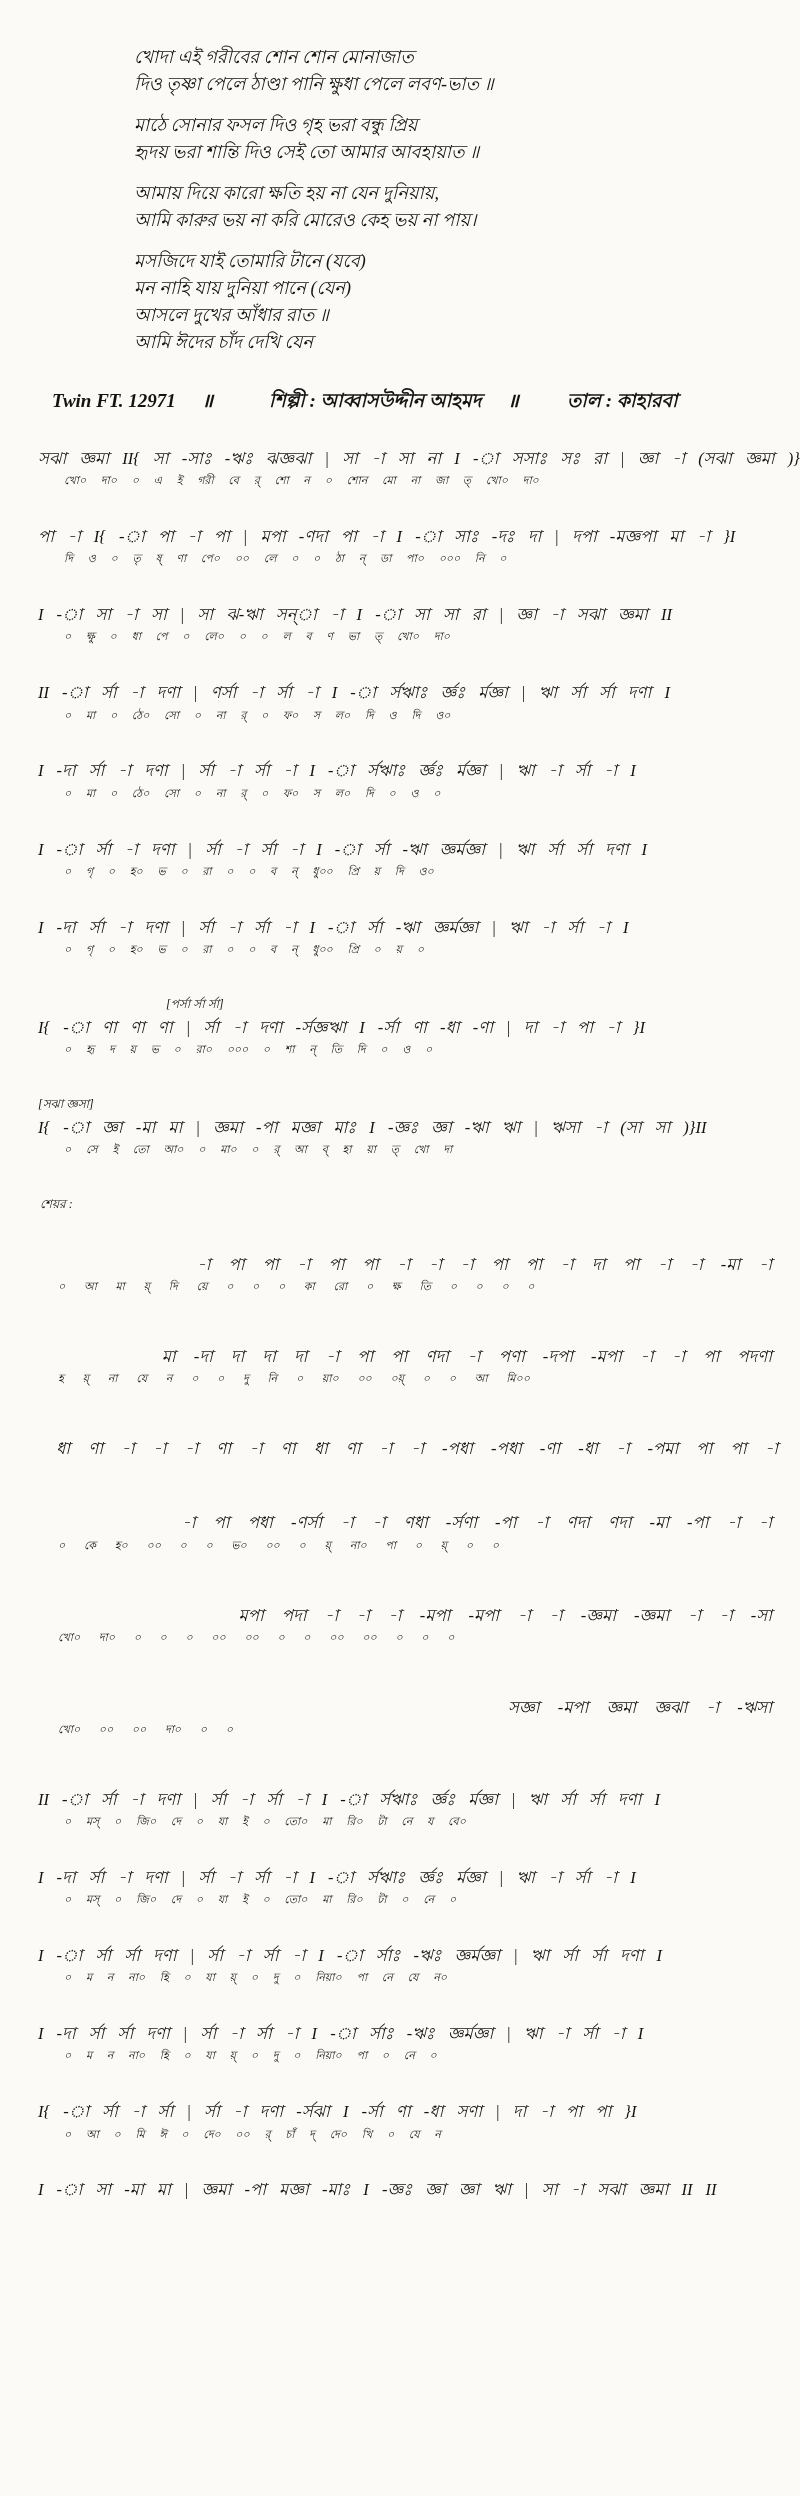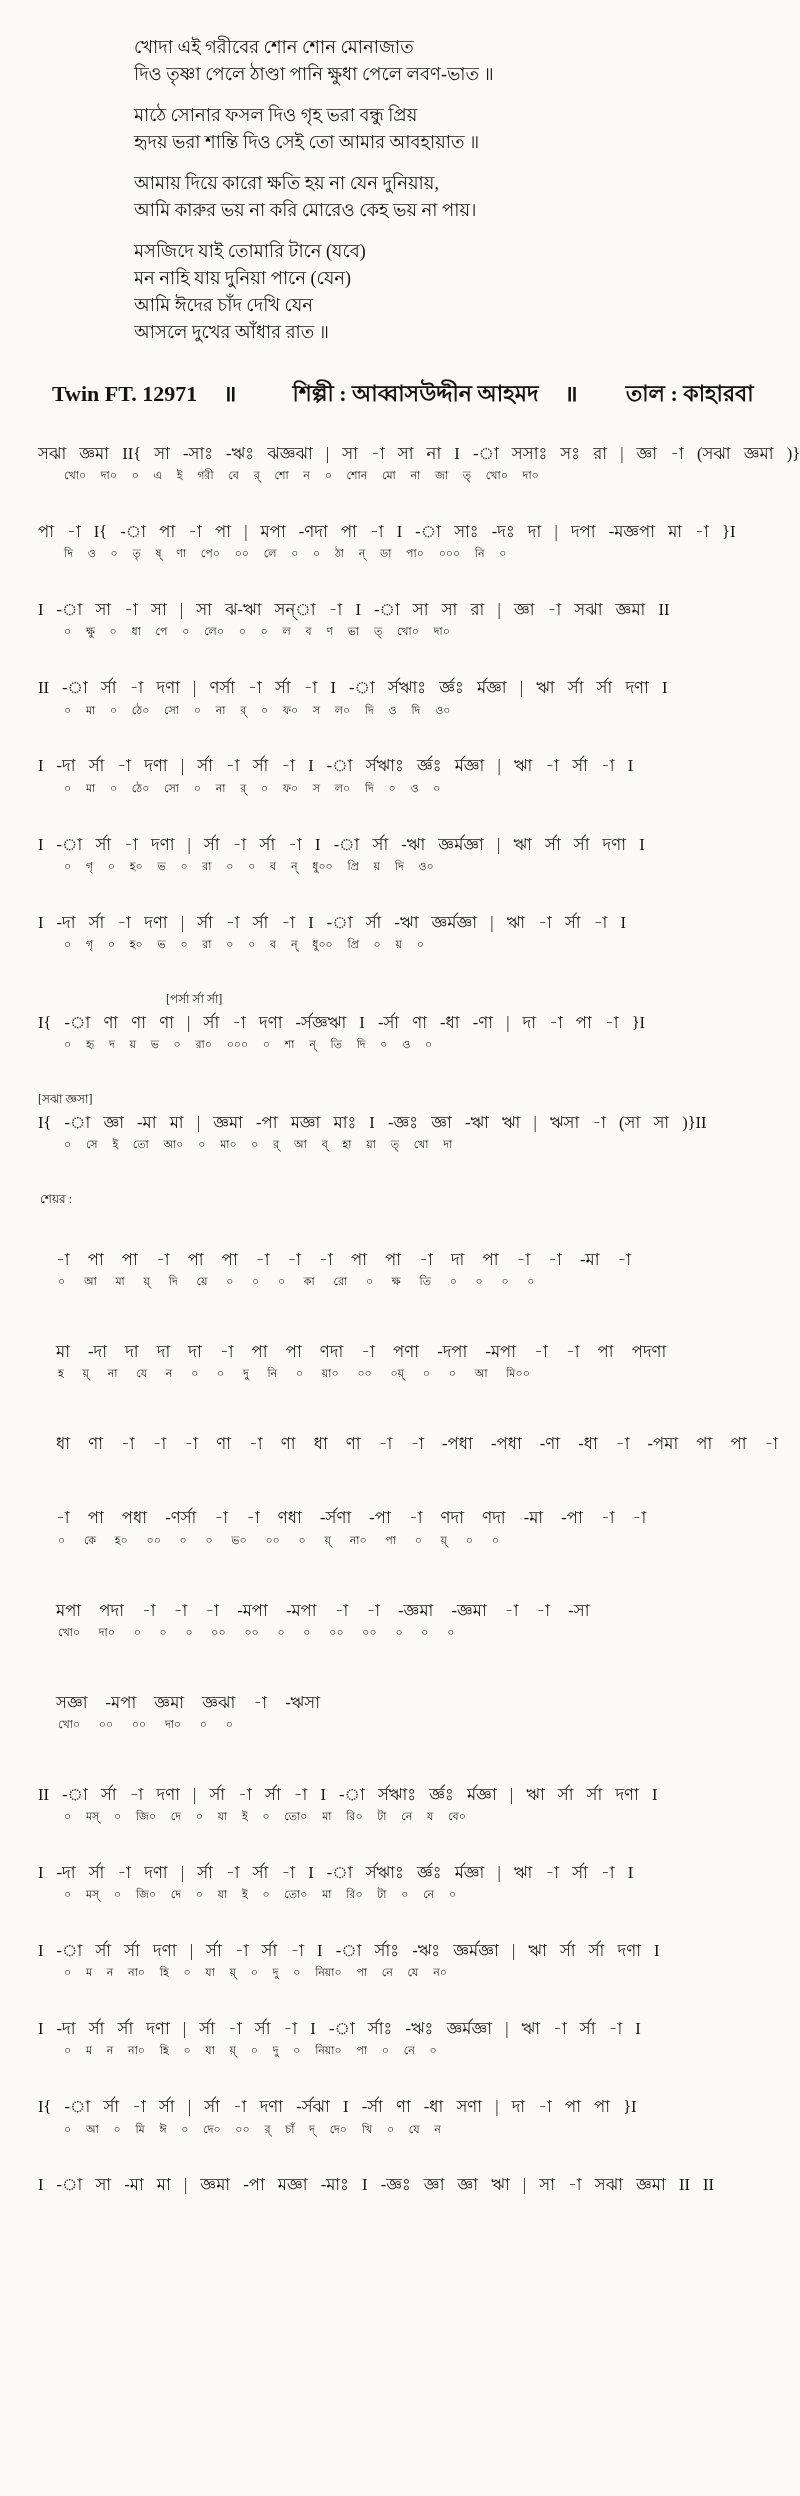--- a/index.html
+++ b/index.html
@@ -2,31 +2,31 @@
 <html><head>
 <meta charset="utf-8">
 <style>
   html,body{margin:0;padding:0;}
   body{
     width:800px;height:2496px;
     background:#fbfaf6;color:#141414;
     font-family:"Liberation Serif","DejaVu Serif",serif;
     overflow:hidden;
   }
-  .page{padding:34px 28px 20px 38px;position:relative;}
+  .page{padding:44px 28px 20px 38px;position:relative;font-style:italic;}
 
   
   .lyrics{margin-left:96px;font-size:18px;line-height:1.5;}
   .stanza{margin:0 0 14px 0;}
   .stanza div{white-space:nowrap;}
 
   
   .header-row{
     display:flex;align-items:baseline;
-    font-weight:bold;font-size:22px;
+    font-weight:bold;font-size:19px;
     margin:30px 0 30px 14px;
   }
   .header-row .h-cat{margin-right:26px;}
   .header-row .h-sep{margin-right:56px;}
   .header-row .h-artist{margin-right:26px;}
   .header-row .h-sep2{margin-right:48px;}
 
   
   .system{margin:0 0 38px 0;}
   .system .sargam{
@@ -35,21 +35,21 @@
   }
   .system .lyric{
     font-size:11px;line-height:1.35;
     word-spacing:12px;white-space:nowrap;
     padding-left:26px;margin-top:3px;
   }
   .system .ann{font-size:12px;margin-bottom:2px;}
   .ann.left{margin-left:128px;}
   .ann.right{text-align:left;padding-right:96px;}
 
-  .sheyor .sargam{word-spacing:14px;padding-left:18px;}
+  .sheyor .sargam{word-spacing:14px;padding-left:18px;text-align:right;}
   .sheyor .lyric{word-spacing:16px;padding-left:20px;}
   .sheyor{margin-bottom:52px;}
 
   .section-label{font-size:12px;margin:6px 0 39px 2px;}
 </style>
 </head>
 <body>
 
 <div class="page">
 
@@ -62,22 +62,22 @@
       <div>মাঠে সোনার ফসল দিও গৃহ ভরা বন্ধু প্রিয়</div>
       <div>হৃদয় ভরা শান্তি দিও সেই তো আমার আবহায়াত ॥</div>
     </div>
     <div class="stanza">
       <div>আমায় দিয়ে কারো ক্ষতি হয় না যেন দুনিয়ায়,</div>
       <div>আমি কারুর ভয় না করি মোরেও কেহ ভয় না পায়।</div>
     </div>
     <div class="stanza">
       <div>মসজিদে যাই তোমারি টানে (যবে)</div>
       <div>মন নাহি যায় দুনিয়া পানে (যেন)</div>
+      <div>আসলে দুখের আঁধার রাত ॥</div>
       <div>আমি ঈদের চাঁদ দেখি যেন</div>
-      <div>আসলে দুখের আঁধার রাত ॥</div>
     </div>
   </div>
 
   <div class="header-row">
     <span class="h-cat">Twin FT. 12971</span>
     <span class="h-sep">॥</span>
     <span class="h-artist">শিল্পী : আব্বাসউদ্দীন আহমদ</span>
     <span class="h-sep2">॥</span>
     <span class="h-taal">তাল : কাহারবা</span>
   </div>

